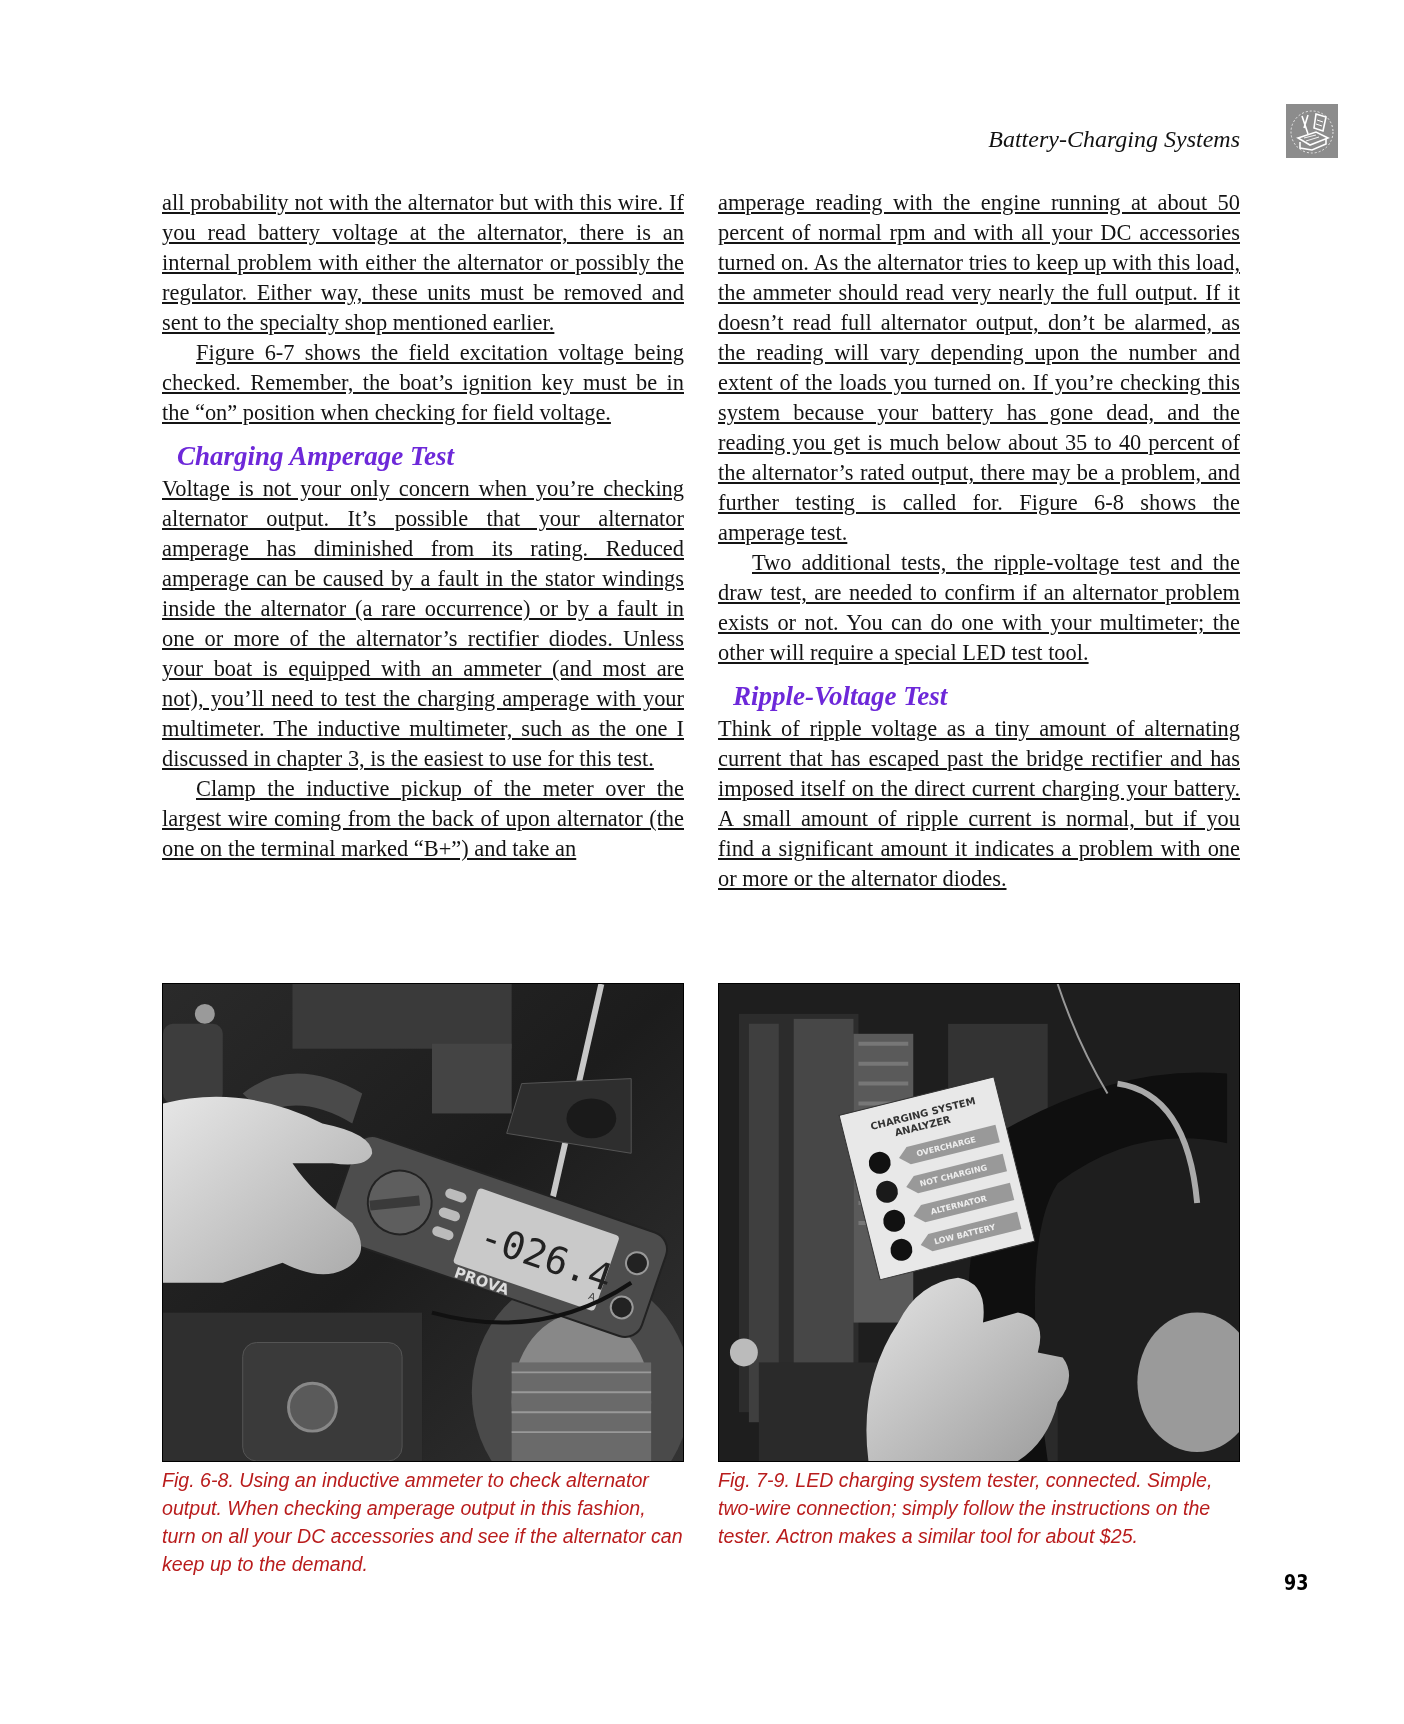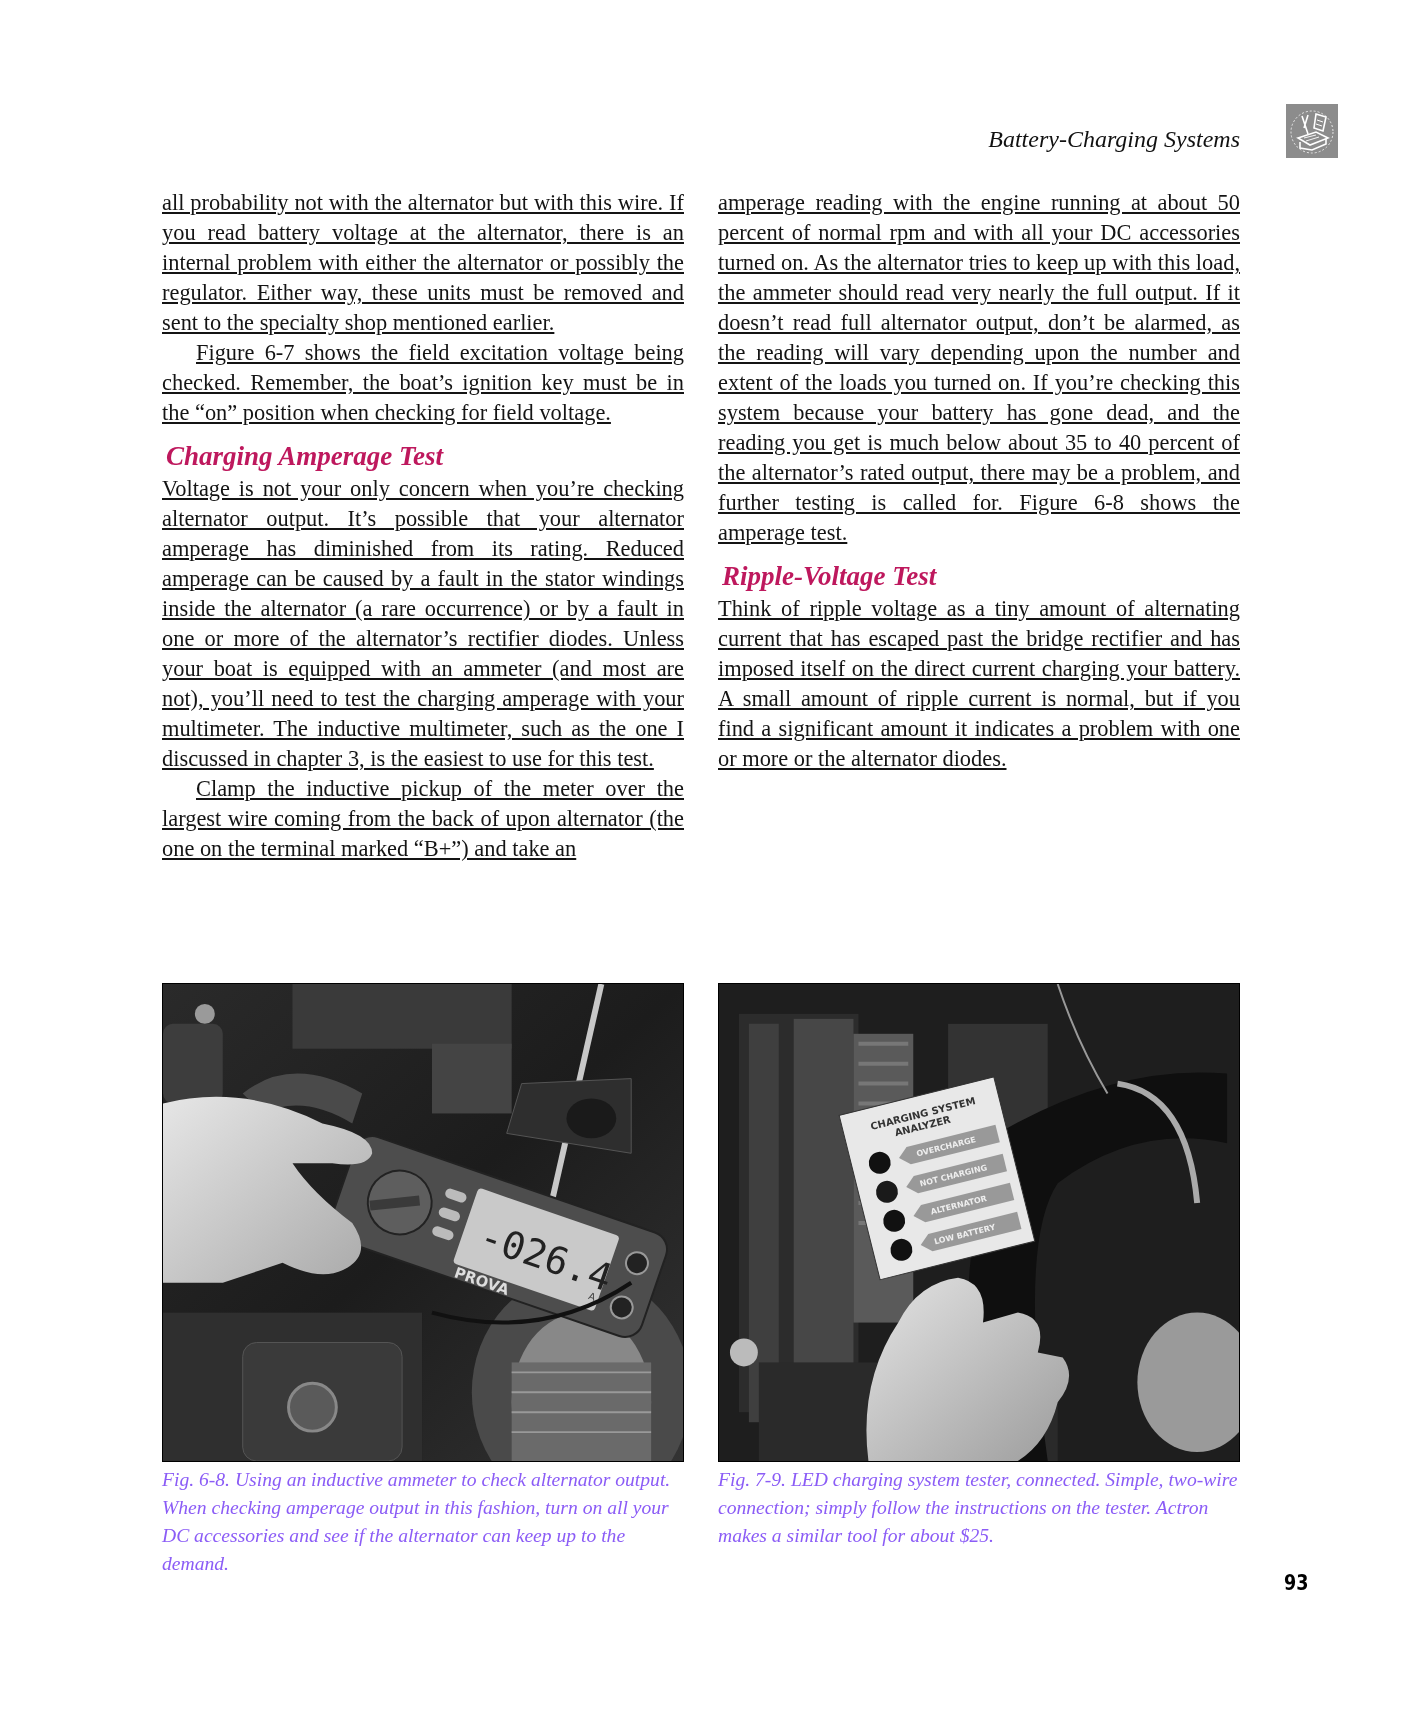--- a/index.html
+++ b/index.html
@@ -22,39 +22,39 @@
       position: absolute; top: 188px; width: 522px;
       font-family: "Liberation Serif", "DejaVu Serif", serif;
       font-size: 22.4px; line-height: 30px; color: #141414;
       text-align: justify; hyphens: manual;
     }
     .col.left { left: 162px; }
     .col.right { left: 718px; }
     .col p { margin: 0; text-decoration: underline; }
     .col p.indent { text-indent: 34px; }
     .col h2 {
-      margin: 10px 0 0 4px;
+      margin: 10px 0 0 15px;
       font-family: "Liberation Serif", "DejaVu Serif", serif;
       font-style: italic; font-weight: bold; font-size: 27px; line-height: 36px;
-      text-align: left; color: #be185d;
+      text-align: left; color: #6d28d9;
     }
 
     .figure {
       position: absolute; top: 983px; width: 522px; height: 479px;
       border: 1px solid #000; box-sizing: border-box; overflow: hidden;
       background: #1a1a1a;
     }
     .figure.left { left: 162px; }
     .figure.right { left: 718px; }
     .figure svg { width: 100%; height: 100%; display: block; }
 
     .caption {
       position: absolute; top: 1466px; width: 522px;
-      font-family: Liberation Serif, serif;
-      font-style: italic; font-size: 19.6px; line-height: 28px; color: #8b5cf6;
+      font-family: Liberation Sans, sans-serif;
+      font-style: italic; font-size: 19.6px; line-height: 28px; color: #b91c1c;
     }
     .caption.left { left: 162px; }
     .caption.right { left: 718px; }
 
     .page-number {
       position: absolute; left: 1284px; top: 1570px;
       font-family: "DejaVu Sans", "Liberation Sans", sans-serif;
       font-weight: bold; font-size: 22px; line-height: 26px;
       transform: scaleX(0.8); transform-origin: left top; color: #000;
     }
@@ -83,20 +83,21 @@
   <div class="col left">
     <p>all probability not with the alternator but with this wire. If you read battery voltage at the alternator, there is an internal problem with either the alternator or possibly the regulator. Either way, these units must be removed and sent to the specialty shop men­tioned earlier.</p>
     <p class="indent">Figure 6-7 shows the field excitation voltage being checked. Remember, the boat’s ignition key must be in the “on” position when checking for field voltage.</p>
     <h2>Charging Amperage Test</h2>
     <p>Voltage is not your only concern when you’re check­ing alternator output. It’s possible that your alterna­tor amperage has diminished from its rating. Reduced amperage can be caused by a fault in the sta­tor windings inside the alternator (a rare occurrence) or by a fault in one or more of the alternator’s recti­fier diodes. Unless your boat is equipped with an am­meter (and most are not), you’ll need to test the charging amperage with your multimeter. The in­ductive multimeter, such as the one I discussed in chapter 3, is the easiest to use for this test.</p>
     <p class="indent">Clamp the inductive pickup of the meter over the largest wire coming from the back of upon alternator (the one on the terminal marked “B+”) and take an</p>
   </div>
 
   <div class="col right">
     <p>amperage reading with the engine running at about 50 percent of normal rpm and with all your DC ac­cessories turned on. As the alternator tries to keep up with this load, the ammeter should read very nearly the full output. If it doesn’t read full alterna­tor output, don’t be alarmed, as the reading will vary depending upon the number and extent of the loads you turned on. If you’re checking this system be­cause your battery has gone dead, and the reading you get is much below about 35 to 40 percent of the alternator’s rated output, there may be a problem, and further testing is called for. Figure 6-8 shows the amperage test.</p>
+    <p class="indent">Two additional tests, the ripple-voltage test and the draw test, are needed to confirm if an alternator problem exists or not. You can do one with your mul­timeter; the other will require a special LED test tool.</p>
     <h2>Ripple-Voltage Test</h2>
     <p>Think of ripple voltage as a tiny amount of alternating current that has escaped past the bridge rectifier and has imposed itself on the direct current charging your battery. A small amount of ripple current is normal, but if you find a significant amount it indicates a problem with one or more or the alternator diodes.</p>
   </div>
 
   <div class="figure left">
     <svg viewBox="0 0 522 479" preserveAspectRatio="none" xmlns="http://www.w3.org/2000/svg">
       <defs>
         <linearGradient id="bg1" x1="0" y1="0" x2="1" y2="1">
           <stop offset="0" stop-color="#2a2a2a"></stop>
           <stop offset="0.5" stop-color="#1c1c1c"></stop>

